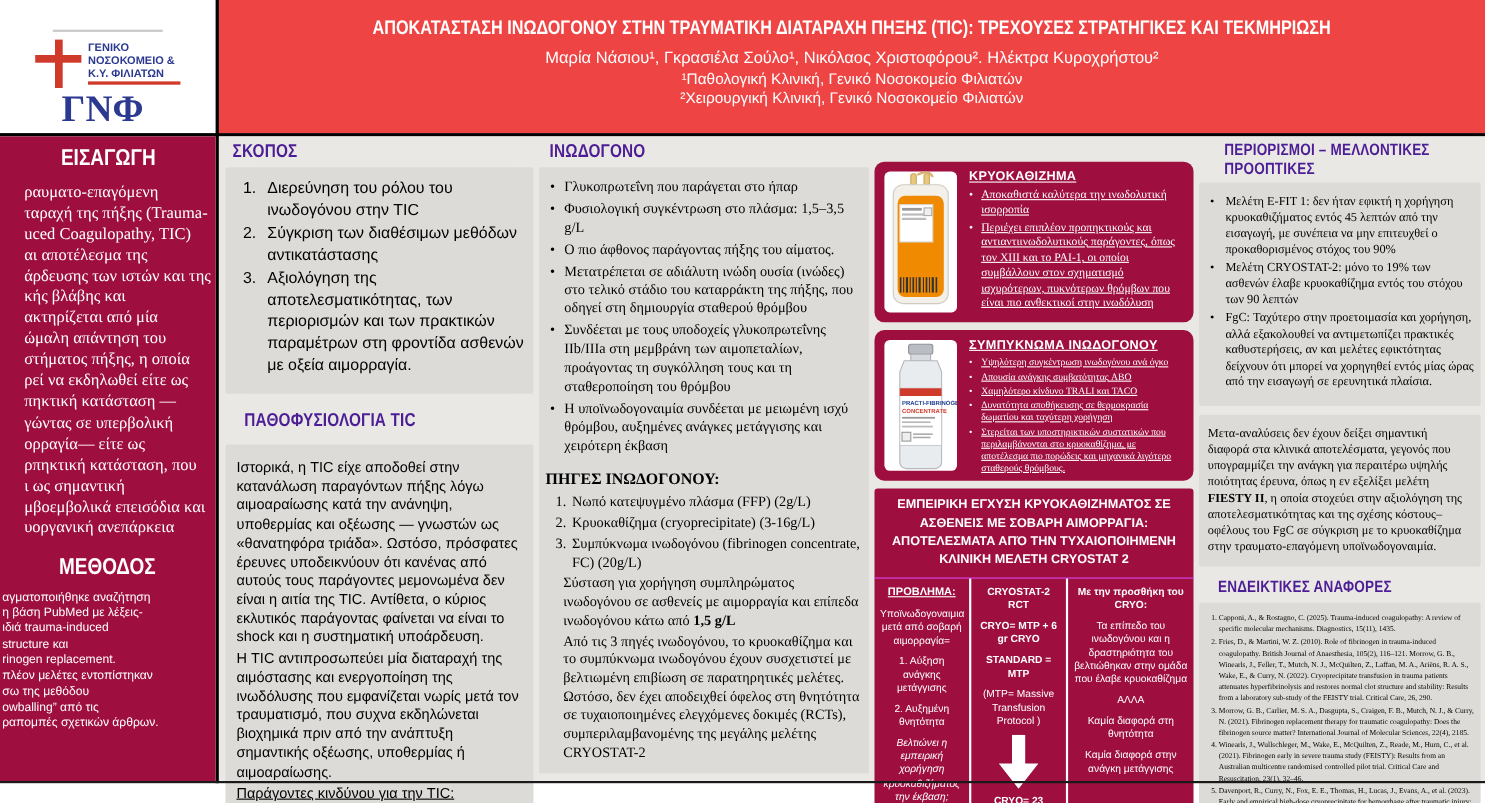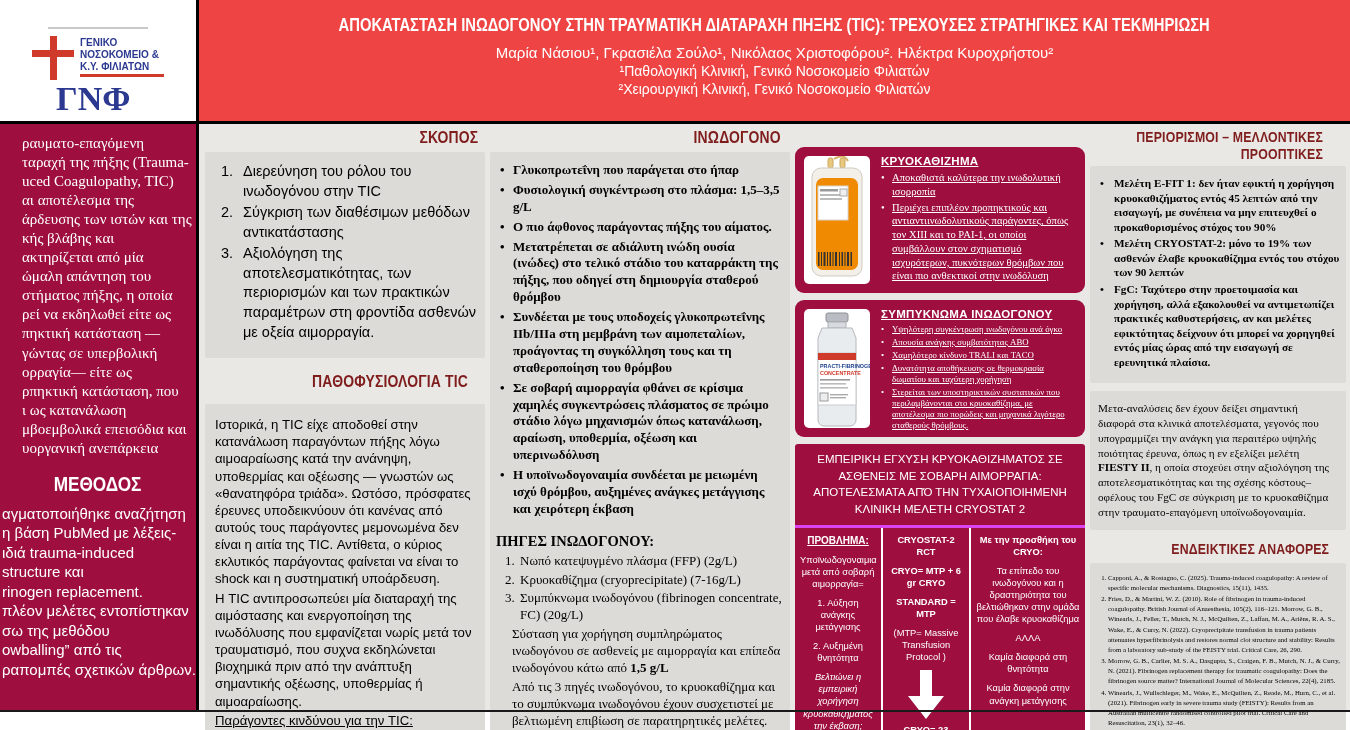--- a/index.html
+++ b/index.html
@@ -14,65 +14,65 @@
   .authors{margin-top:8px;font-size:15px;}
   .affil{margin-top:2px;font-size:14px;}
   .vline{position:absolute;left:196px;top:0;width:3px;height:712px;background:#000;}
   .hline{position:absolute;left:0;top:121px;width:1350px;height:3px;background:#000;}
   .bottomline{position:absolute;left:0;top:710px;width:1350px;height:2px;background:#1a1a1a;}
   
   .left-col{position:absolute;left:0;top:124px;width:196px;height:586px;background:#9E0F3F;color:#fff;overflow:hidden;}
   .lc-heading{text-align:center;font-size:21px;font-weight:800;margin-top:8px;}
   .lc-intro{margin-top:10px;font-family:"Liberation Serif",serif;font-size:15px;line-height:1.27;padding-left:20px;}
   .lc-line{white-space:nowrap;padding-left:2px;}
-  .lc-methods{margin-top:8px;font-size:15px;line-height:1.3;}
+  .lc-methods{margin-top:8px;font-size:11px;line-height:1.3;}
   
   .body{position:absolute;left:199px;top:124px;width:1151px;height:586px;background:#E9E8E5;}
   .col{position:absolute;top:0;height:586px;}
   .col2{left:6px;width:280px;}
   .col3{left:291px;width:300px;}
   .col4{left:596px;width:290px;}
   .col5{left:891px;width:256px;}
-  .sec-heading{text-align:right;color:#7f1d1d;font-weight:800;margin:4px 0 2px 0;}
+  .sec-heading{text-align:left;color:#4c1d95;font-weight:800;margin:4px 0 2px 0;}
   .sec-heading .cond{letter-spacing:.2px;}
   .h17{font-size:17px;} .h15{font-size:15px;}
   .graybox{background:#DCDBD8;border-radius:2px;}
   
   .purpose-box{margin-top:4px;padding:10px 6px 14px 2px;}
   .purpose-box ol{margin:0;padding-left:30px;font-size:14.5px;line-height:1.35;}
   .purpose-box li{padding-left:6px;margin-bottom:2px;}
   .patho-box{margin-top:12px;padding:12px 8px 10px 10px;font-size:13.2px;line-height:1.3;}
   .patho-box p{margin:0 0 2px 0;}
   .risk-title{text-decoration:underline;margin-top:2px;}
   .risk-lines div{margin-top:1px;}
   
   .fib-box{margin-top:4px;padding:10px 8px 10px 6px;font-family:"Liberation Serif",serif;font-size:13px;line-height:1.3;}
   ul.dotlist{list-style:none;margin:0;padding:0;}
-  ul.dotlist li{position:relative;padding-left:17px;margin-bottom:3px;font-weight:bold;}
+  ul.dotlist li{position:relative;padding-left:17px;margin-bottom:3px;}
   ul.dotlist li::before{content:"•";position:absolute;left:4px;}
   .srcs-title{font-weight:700;font-size:14.5px;margin-top:14px;}
   .fib-box ol{margin:2px 0 0 0;padding-left:22px;}
   .fib-box ol li{padding-left:2px;margin-bottom:2px;}
   .fib-box p{margin:2px 0 0 16px;}
   
   .mbox{background:#9E0F3F;border-radius:9px;color:#fff;position:relative;}
   .mbox1{margin-top:23px;height:146px;}
   .mbox2{margin-top:7px;height:137px;}
   .img-panel{position:absolute;left:9px;top:9px;background:#fff;border-radius:5px;}
   .p1{width:66px;height:128px;}
   .p2{width:66px;height:119px;}
   .mbox-title{font-weight:700;font-size:11.5px;letter-spacing:.3px;}
   .mbox-text{position:absolute;left:86px;top:8px;right:8px;text-decoration:underline;}
   ul.mlist{list-style:none;margin:4px 0 0 0;padding:0;font-family:"Liberation Serif",serif;}
   ul.mlist li{position:relative;padding-left:11px;margin-bottom:2px;}
   ul.mlist li::before{content:"•";position:absolute;left:0;}
   .mlist1{font-size:10.6px;line-height:1.3;}
   .mlist2{font-size:8.8px;line-height:1.25;}
   .cryostat{margin-top:7px;background:#9E0F3F;color:#fff;border-radius:3px;}
-  .cs-head{padding:7px 6px;text-align:center;font-weight:400;font-size:11.5px;line-height:1.45;border-bottom:3px solid #d946ef;}
+  .cs-head{padding:7px 6px;text-align:center;font-weight:700;font-size:11.5px;line-height:1.45;border-bottom:1px solid #d946ef;}
   .cs-grid{display:grid;grid-template-columns:86px 88px 1fr;}
   .cs-cell{padding:6px 5px;text-align:center;font-size:9.3px;line-height:1.3;}
   .cs-cell + .cs-cell{border-left:2px solid #fff;}
   .cs-cell .b{font-weight:700;}
   .cs-cell p{margin:0 0 7px 0;}
   .cs-c1-title{font-weight:700;text-decoration:underline;font-size:10px;}
   .cs-italic{font-style:italic;}
   .cs-arrow{margin:6px auto 4px auto;display:block;}
   
   .lim-box{margin-top:4px;padding:10px 6px 12px 4px;font-family:"Liberation Serif",serif;font-size:11.2px;line-height:1.3;}
@@ -107,36 +107,37 @@
     <div class="poster-title"><span class="cond">ΑΠΟΚΑΤΑΣΤΑΣΗ ΙΝΩΔΟΓΟΝΟΥ ΣΤΗΝ ΤΡΑΥΜΑΤΙΚΗ ΔΙΑΤΑΡΑΧΗ ΠΗΞΗΣ (TIC): ΤΡΕΧΟΥΣΕΣ ΣΤΡΑΤΗΓΙΚΕΣ ΚΑΙ ΤΕΚΜΗΡΙΩΣΗ</span></div>
     <div class="authors">Μαρία Νάσιου¹, Γκρασιέλα Σούλο¹, Νικόλαος Χριστοφόρου². Ηλέκτρα Κυροχρήστου²</div>
     <div class="affil">¹Παθολογική Κλινική, Γενικό Νοσοκομείο Φιλιατών</div>
     <div class="affil">²Χειρουργική Κλινική, Γενικό Νοσοκομείο Φιλιατών</div>
   </div>
 
   <div class="vline"></div>
   <div class="hline"></div>
 
   <div class="left-col">
+    <div class="lc-heading"><span class="cond">ΕΙΣΑΓΩΓΗ</span></div>
     <div class="lc-intro">
         <div class="lc-line">ραυματο-επαγόμενη</div>
         <div class="lc-line">ταραχή της πήξης (Trauma-</div>
         <div class="lc-line">uced Coagulopathy, TIC)</div>
         <div class="lc-line">αι αποτέλεσμα της</div>
         <div class="lc-line">άρδευσης των ιστών και της</div>
         <div class="lc-line">κής βλάβης και</div>
         <div class="lc-line">ακτηρίζεται από μία</div>
         <div class="lc-line">ώμαλη απάντηση του</div>
         <div class="lc-line">στήματος πήξης, η οποία</div>
         <div class="lc-line">ρεί να εκδηλωθεί είτε ως</div>
         <div class="lc-line">πηκτική κατάσταση —</div>
         <div class="lc-line">γώντας σε υπερβολική</div>
         <div class="lc-line">ορραγία— είτε ως</div>
         <div class="lc-line">ρπηκτική κατάσταση, που</div>
-        <div class="lc-line">ι ως κατανάλωση</div>
+        <div class="lc-line">ι ως σημαντική</div>
         <div class="lc-line">μβοεμβολικά επεισόδια και</div>
         <div class="lc-line">υοργανική ανεπάρκεια</div>
       </div>
     <div class="lc-heading" style="margin-top:14px;"><span class="cond">ΜΕΘΟΔΟΣ</span></div>
     <div class="lc-methods">
         <div class="lc-line">αγματοποιήθηκε αναζήτηση</div>
         <div class="lc-line">η βάση PubMed με λέξεις-</div>
         <div class="lc-line">ιδιά trauma-induced</div>
         <div class="lc-line">structure και</div>
         <div class="lc-line">rinogen replacement.</div>
@@ -172,27 +173,26 @@
 
     <div class="col col3">
       <div class="sec-heading h17"><span class="cond">ΙΝΩΔΟΓΟΝΟ</span></div>
       <div class="graybox fib-box">
         <ul class="dotlist">
             <li>Γλυκοπρωτεΐνη που παράγεται στο ήπαρ</li>
             <li>Φυσιολογική συγκέντρωση στο πλάσμα: 1,5–3,5 g/L</li>
             <li>Ο πιο άφθονος παράγοντας πήξης του αίματος.</li>
             <li>Μετατρέπεται σε αδιάλυτη ινώδη ουσία (ινώδες) στο τελικό στάδιο του καταρράκτη της πήξης, που οδηγεί στη δημιουργία σταθερού θρόμβου</li>
             <li>Συνδέεται με τους υποδοχείς γλυκοπρωτεΐνης IIb/IIIa στη μεμβράνη των αιμοπεταλίων, προάγοντας τη συγκόλληση τους και τη σταθεροποίηση του θρόμβου</li>
-            <li>Σε σοβαρή αιμορραγία φθάνει σε κρίσιμα χαμηλές συγκεντρώσεις πλάσματος σε πρώιμο στάδιο λόγω μηχανισμών όπως κατανάλωση, αραίωση, υποθερμία, οξέωση και υπερινωδόλυση</li>
             <li>Η υποϊνωδογοναιμία συνδέεται με μειωμένη ισχύ θρόμβου, αυξημένες ανάγκες μετάγγισης και χειρότερη έκβαση</li>
           </ul>
         <div class="srcs-title">ΠΗΓΕΣ ΙΝΩΔΟΓΟΝΟΥ:</div>
         <ol>
             <li>Νωπό κατεψυγμένο πλάσμα (FFP) (2g/L)</li>
-            <li>Κρυοκαθίζημα (cryoprecipitate) (7-16g/L)</li>
+            <li>Κρυοκαθίζημα (cryoprecipitate) (3-16g/L)</li>
             <li>Συμπύκνωμα ινωδογόνου (fibrinogen concentrate, FC) (20g/L)</li>
           </ol>
         <p><span>Σύσταση για χορήγηση συμπληρώματος ινωδογόνου σε ασθενείς με αιμορραγία και επίπεδα ινωδογόνου κάτω από </span><span class="bold">1,5 g/L</span></p>
         <p>Από τις 3 πηγές ινωδογόνου, το κρυοκαθίζημα και το συμπύκνωμα ινωδογόνου έχουν συσχετιστεί με βελτιωμένη επιβίωση σε παρατηρητικές μελέτες. Ωστόσο, δεν έχει αποδειχθεί όφελος στη θνητότητα σε τυχαιοποιημένες ελεγχόμενες δοκιμές (RCTs), συμπεριλαμβανομένης της μεγάλης μελέτης CRYOSTAT-2</p>
       </div>
     </div>
 
     <div class="col col4">
 
       <div class="mbox mbox1">

